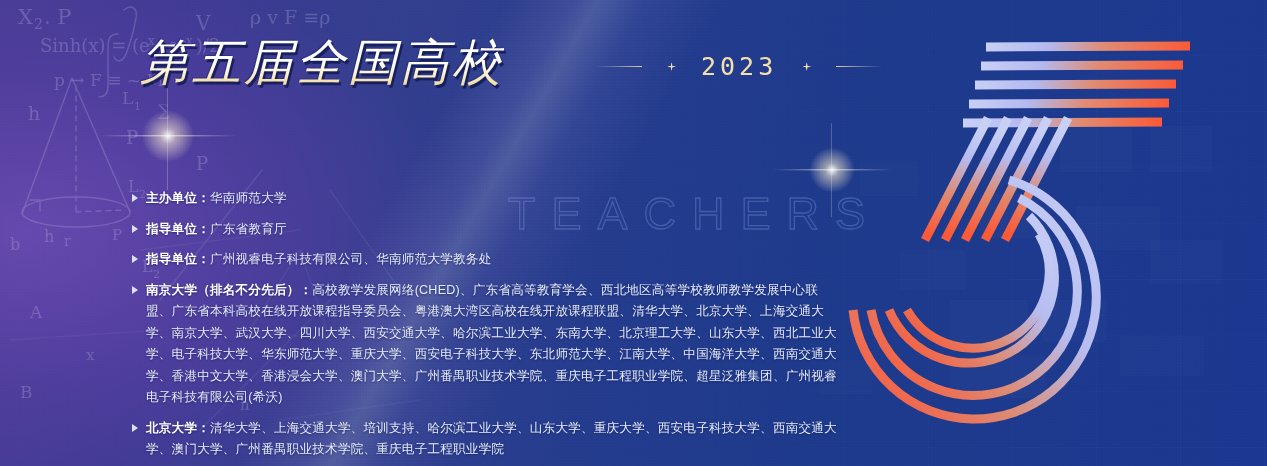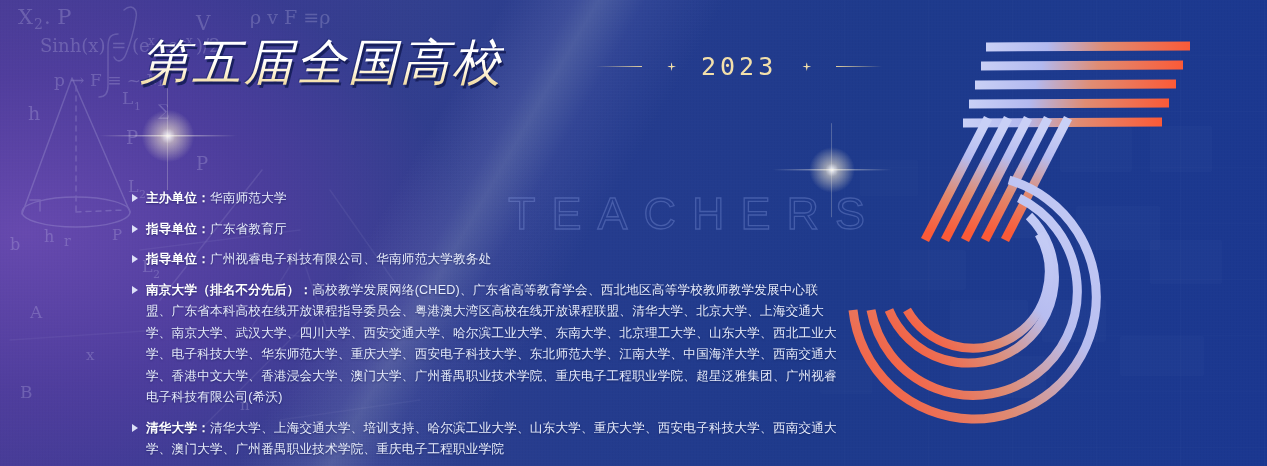--- a/index.html
+++ b/index.html
@@ -262,21 +262,21 @@
       <div class="row-text"><span class="lab">指导单位：</span><span class="val">广州视睿电子科技有限公司、华南师范大学教务处</span></div>
     </div>
 
     <div class="row">
       <span class="tri"></span>
       <div class="row-text"><span class="lab">南京大学（排名不分先后）：</span><span class="val">高校教学发展网络(CHED)、广东省高等教育学会、西北地区高等学校教师教学发展中心联盟、广东省本科高校在线开放课程指导委员会、粤港澳大湾区高校在线开放课程联盟、清华大学、北京大学、上海交通大学、南京大学、武汉大学、四川大学、西安交通大学、哈尔滨工业大学、东南大学、北京理工大学、山东大学、西北工业大学、电子科技大学、华东师范大学、重庆大学、西安电子科技大学、东北师范大学、江南大学、中国海洋大学、西南交通大学、香港中文大学、香港浸会大学、澳门大学、广州番禺职业技术学院、重庆电子工程职业学院、超星泛雅集团、广州视睿电子科技有限公司(希沃)</span></div>
     </div>
 
     <div class="row">
       <span class="tri"></span>
-      <div class="row-text"><span class="lab">清华大学：</span><span class="val">清华大学、上海交通大学、培训支持、哈尔滨工业大学、山东大学、重庆大学、西安电子科技大学、西南交通大学、澳门大学、广州番禺职业技术学院、重庆电子工程职业学院</span></div>
+      <div class="row-text"><span class="lab">北京大学：</span><span class="val">清华大学、上海交通大学、培训支持、哈尔滨工业大学、山东大学、重庆大学、西安电子科技大学、西南交通大学、澳门大学、广州番禺职业技术学院、重庆电子工程职业学院</span></div>
     </div>
 
   </div>
 
   <svg class="five" viewBox="0 0 420 450" fill="none">
     <defs>
       <linearGradient id="gTop" x1="0" y1="0" x2="1" y2="0">
         <stop offset="0%" stop-color="#c9d0f6"></stop>
         <stop offset="30%" stop-color="#b3b9ef"></stop>
         <stop offset="58%" stop-color="#e08c73"></stop>

